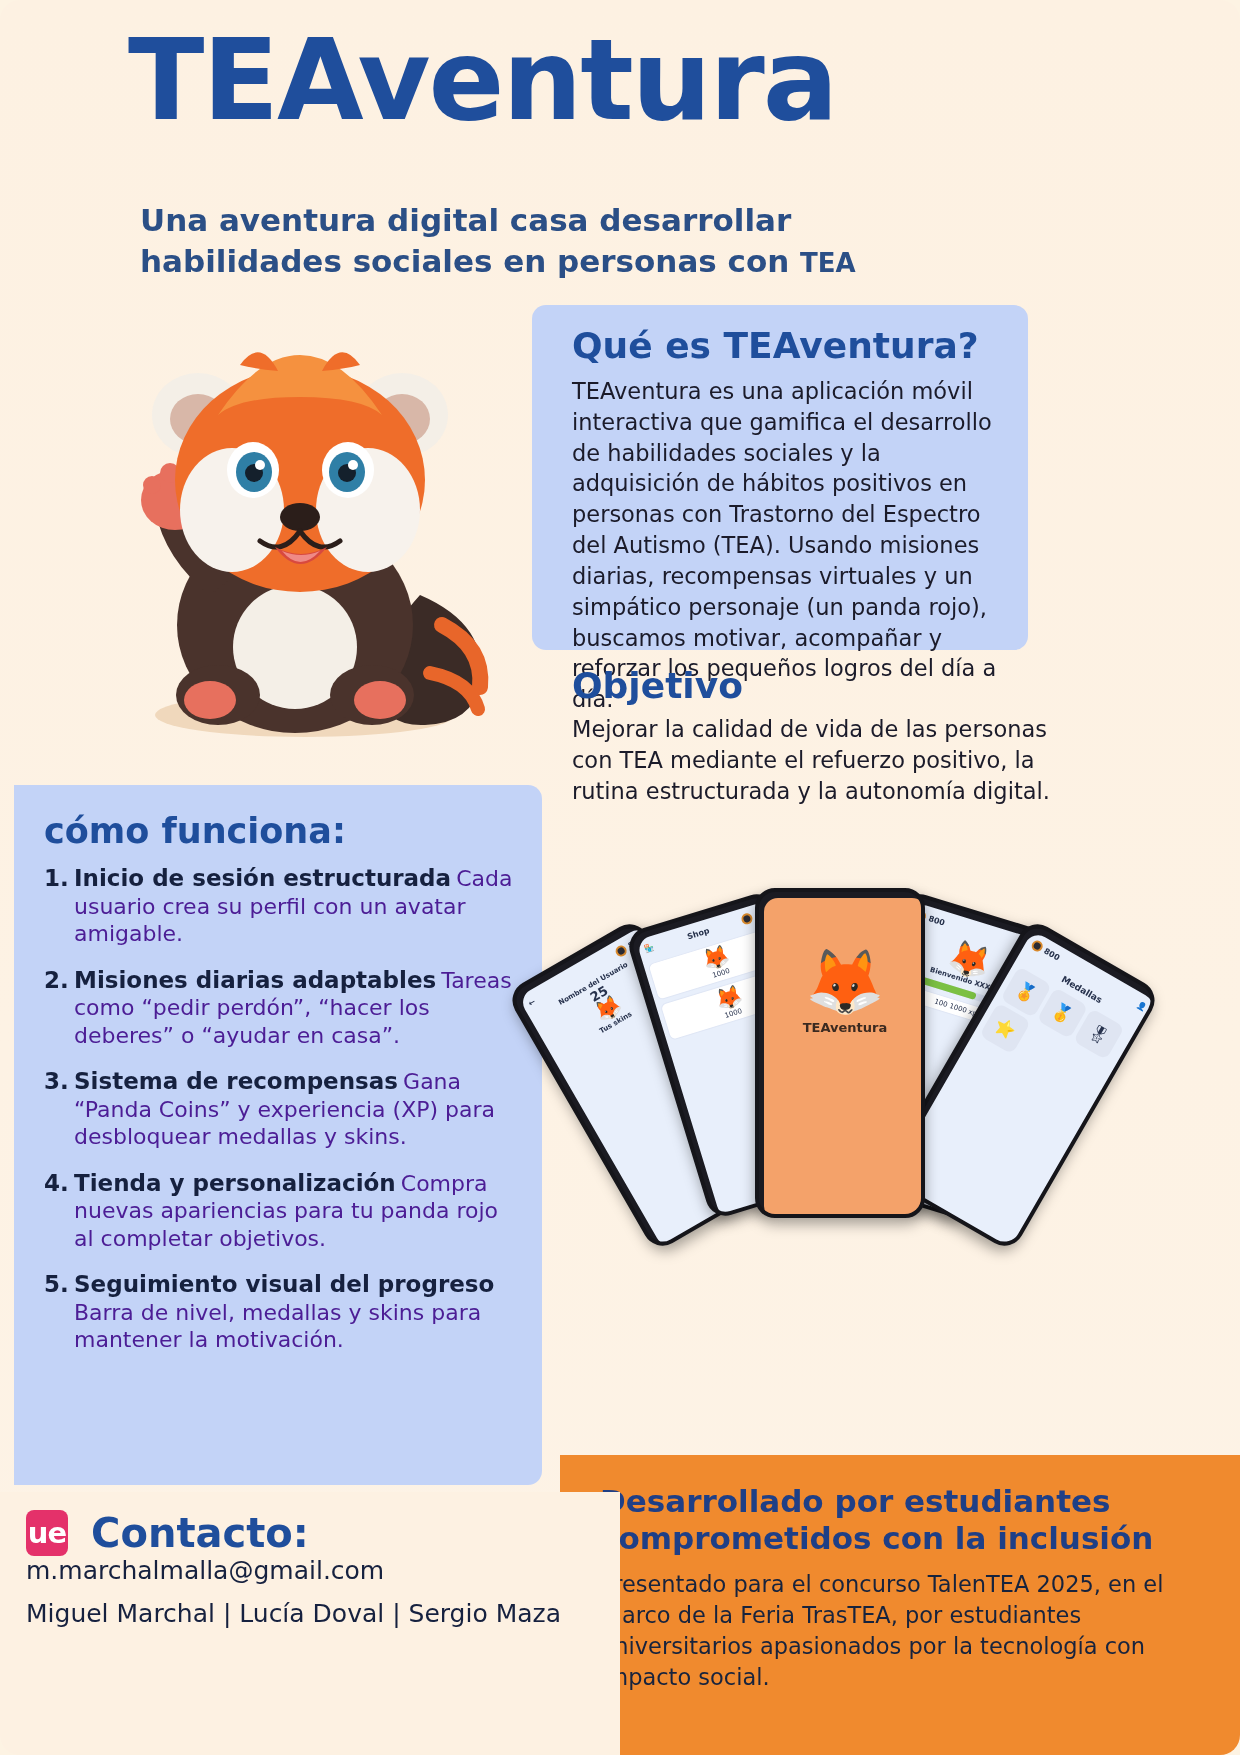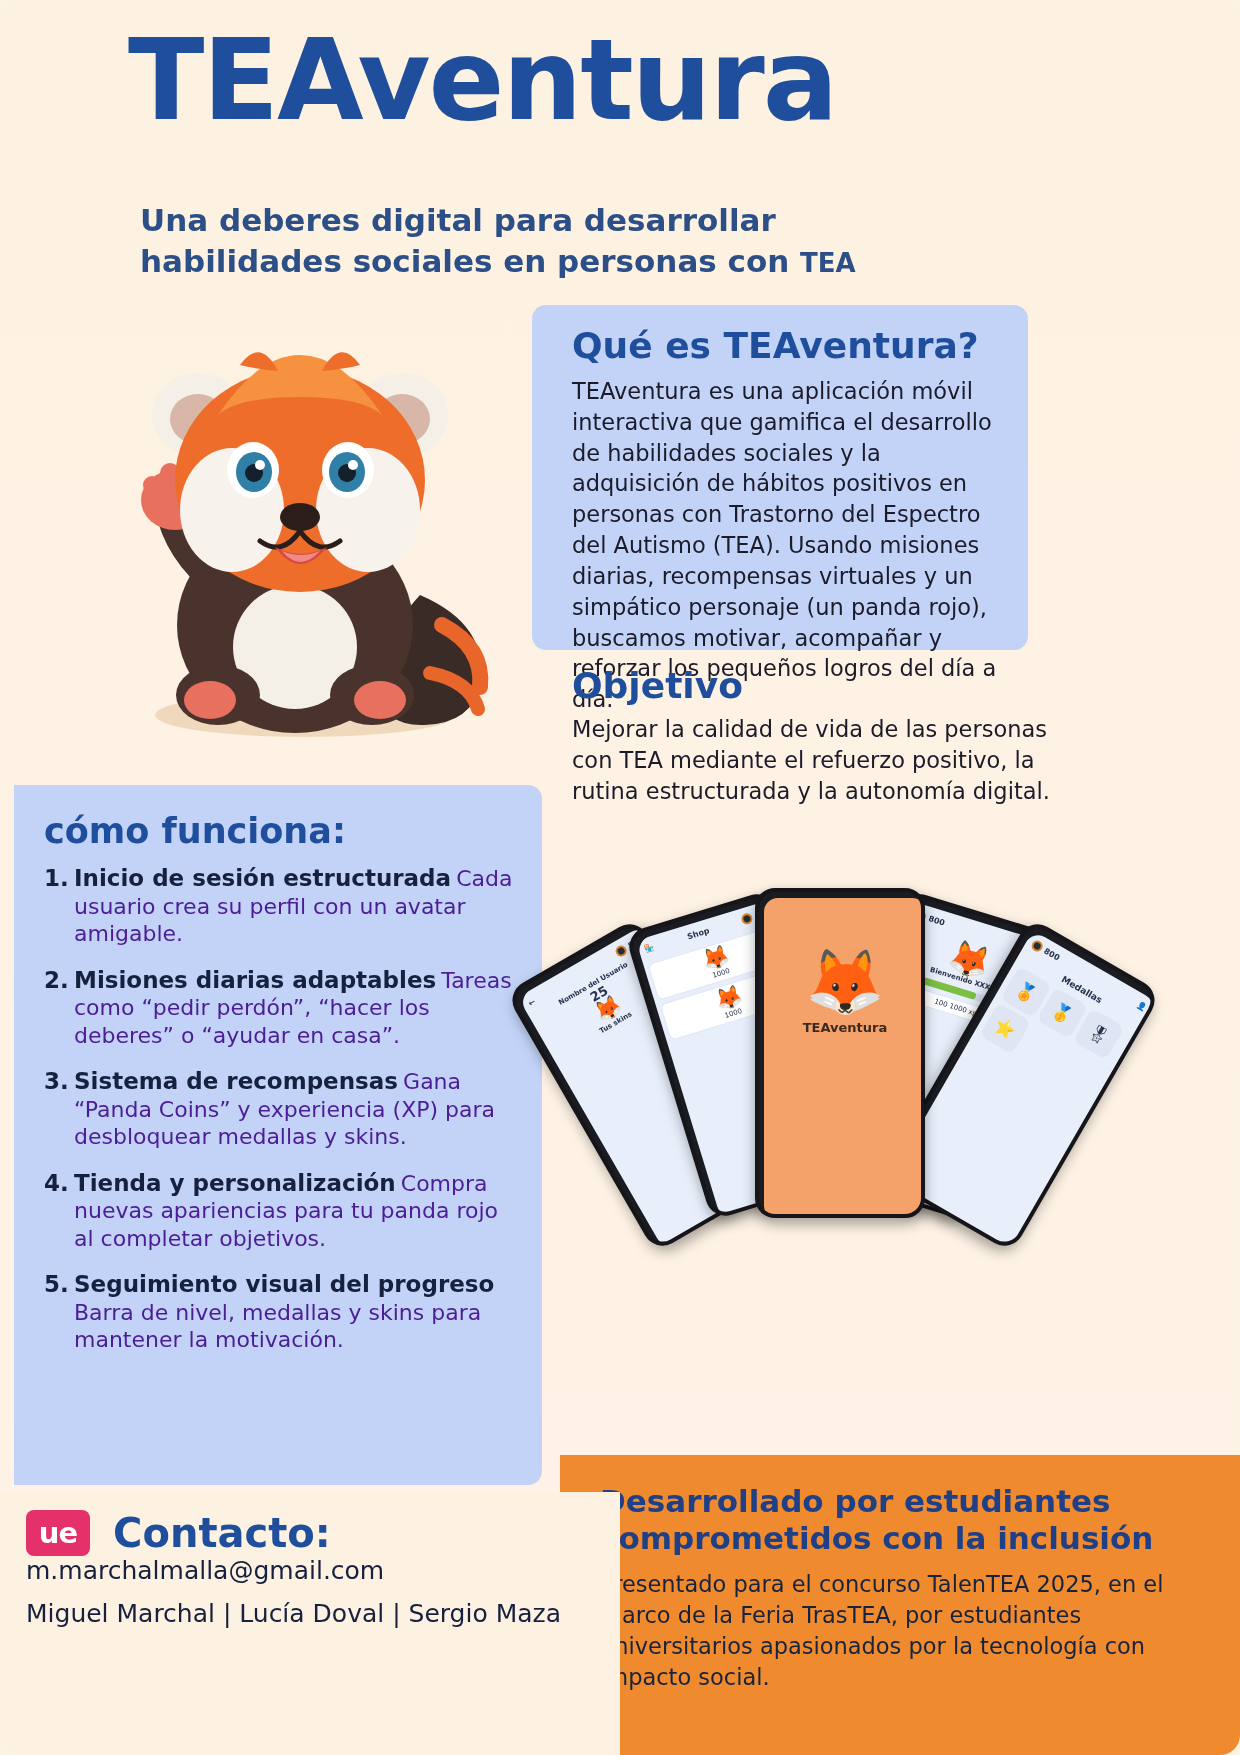--- a/index.html
+++ b/index.html
@@ -87,21 +87,21 @@
   }
 
   
   #contact {
     position: absolute; left: 0; top: 1492px; width: 620px; height: 263px;
     padding: 18px 20px 10px 26px;
     background: #fdf1e2;
   }
   .ue-logo {
     display: inline-block; vertical-align: middle;
-    width: 64px; height: 46px; border-radius: 8px;
+    width: 42px; height: 46px; border-radius: 8px;
     background: #e4316a; color: #fff;
     font-size: 29px; font-weight: bold;
     text-align: center; line-height: 46px;
     letter-spacing: -1px;
   }
   .contact-label {
     display: inline-block; vertical-align: middle;
     margin-left: 18px;
     font-size: 40px; font-weight: bold; color: #1f4e9c;
   }
@@ -184,21 +184,21 @@
   .bar-wrap { margin: 5px; height: 7px; background: #d7dff0; border-radius: 4px; }
   .bar-fill { height: 100%; width: 62%; background: #7bc043; border-radius: 4px; }
 </style>
 </head>
 <body>
 
 <div class="poster">
 
   <div class="title">TEAventura</div>
   <div class="subtitle">
-    <span>Una deberes digital para desarrollar</span><br>
+    <span>Una aventura digital casa desarrollar</span><br>
     <span>habilidades sociales en personas con </span><span class="small">TEA</span>
   </div>
 
   <div class="panda-wrap">
     <svg class="panda-svg" viewBox="0 0 420 455">
       <ellipse cx="215" cy="420" rx="150" ry="22" fill="#f0d8bc"></ellipse>
 
       <path d="M330 300 q70 30 60 90 q-8 38 -55 40 q-40 2 -50 -35 q-8 -36 45 -95z" fill="#3b2b26"></path>
       <path d="M352 330 q42 22 38 62" stroke="#e8662a" stroke-width="16" fill="none" stroke-linecap="round"></path>
       <path d="M340 378 q40 8 48 36" stroke="#e8662a" stroke-width="14" fill="none" stroke-linecap="round"></path>

